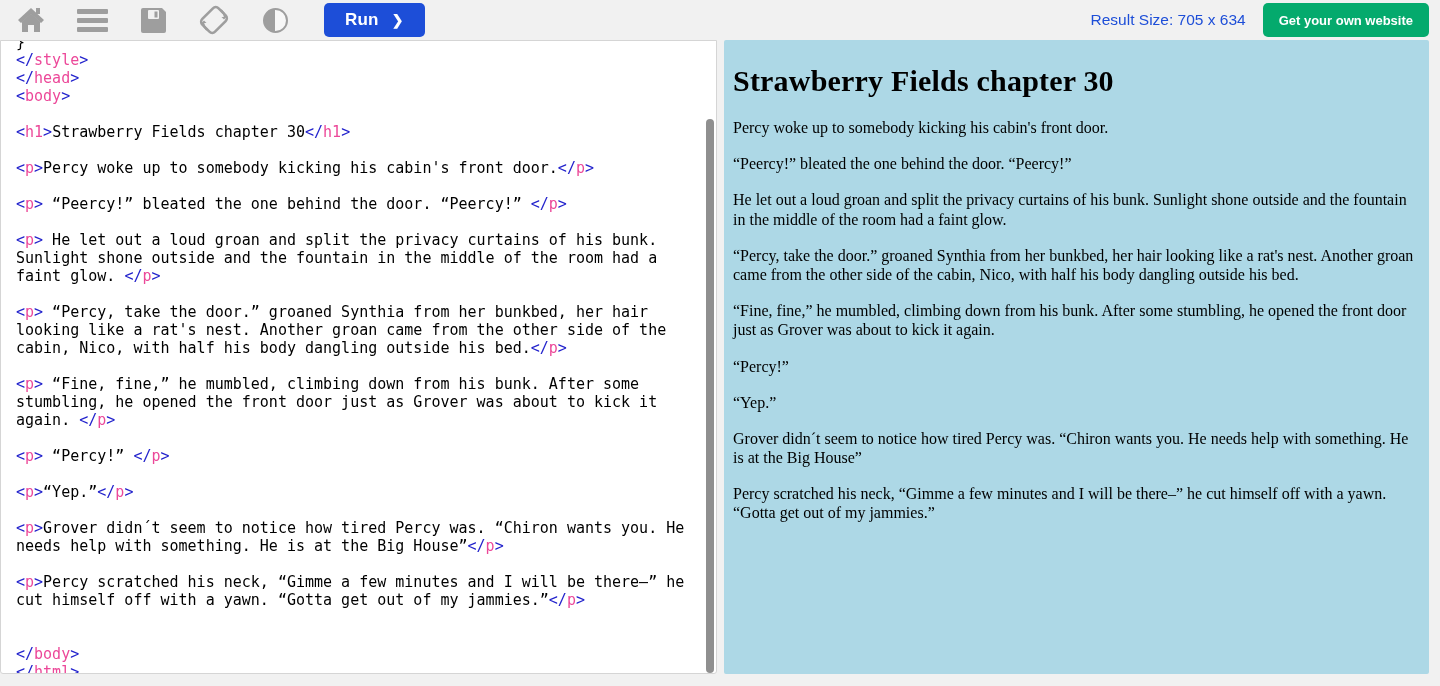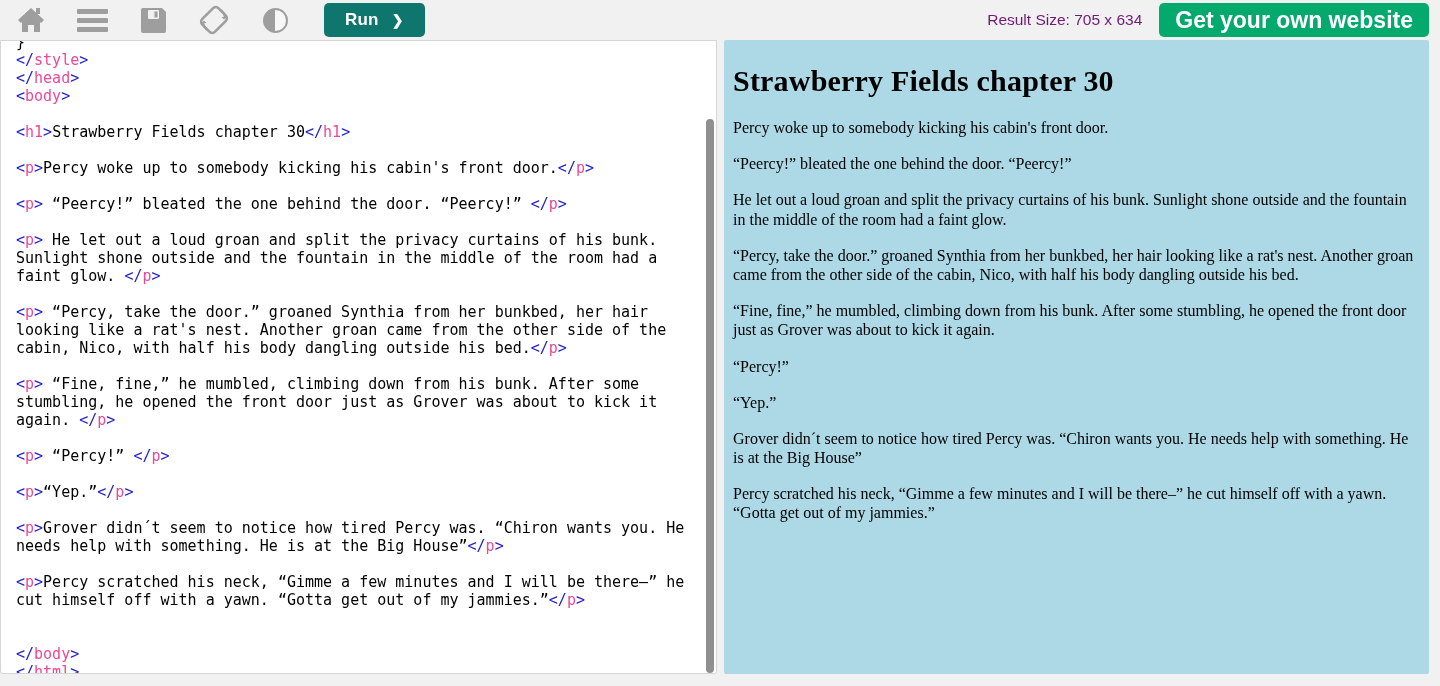--- a/index.html
+++ b/index.html
@@ -28,46 +28,46 @@
     flex:0 0 auto;
   }
   .hamburger { display:flex; flex-direction:column; justify-content:center; gap:4px; }
   .hamburger span { display:block; width:31px; height:5px; background:#9e9e9e; border-radius:1px; }
   .contrast-circle {
     width:25px; height:25px; border-radius:50%;
     border:2px solid #9e9e9e;
     background:linear-gradient(to right, #9e9e9e 0 50%, #f7f7f7 50% 100%);
   }
   .run-btn {
-    background:#0f766e;
+    background:#1d4ed8;
     color:#fff;
     font-weight:bold;
     font-size:17px;
     border:none;
     border-radius:5px;
     padding:0 21px;
     height:34px;
     margin-left:5px;
     display:flex; align-items:center;
     cursor:pointer;
     letter-spacing:0.2px;
   }
   .run-btn .chev { margin-left:13px; font-size:14px; font-weight:bold; }
   .tb-spacer { flex:1; }
   .result-size {
     font-size:15.5px;
-    color:#701a75;
+    color:#1d4ed8;
     margin-right:17px;
     white-space:nowrap;
   }
   .cta-btn {
     background:#04AA6D;
     color:#fff;
     font-weight:bold;
-    font-size:23px;
+    font-size:13px;
     border:none;
     border-radius:5px;
     padding:2px 16px;
     height:34px;
     cursor:pointer;
     white-space:nowrap;
   }
 
   
   .content {

